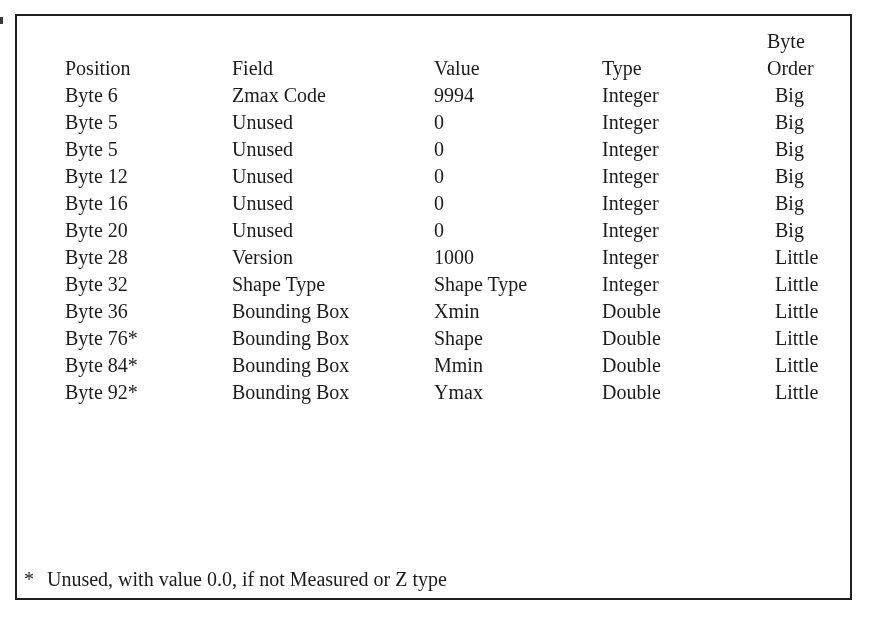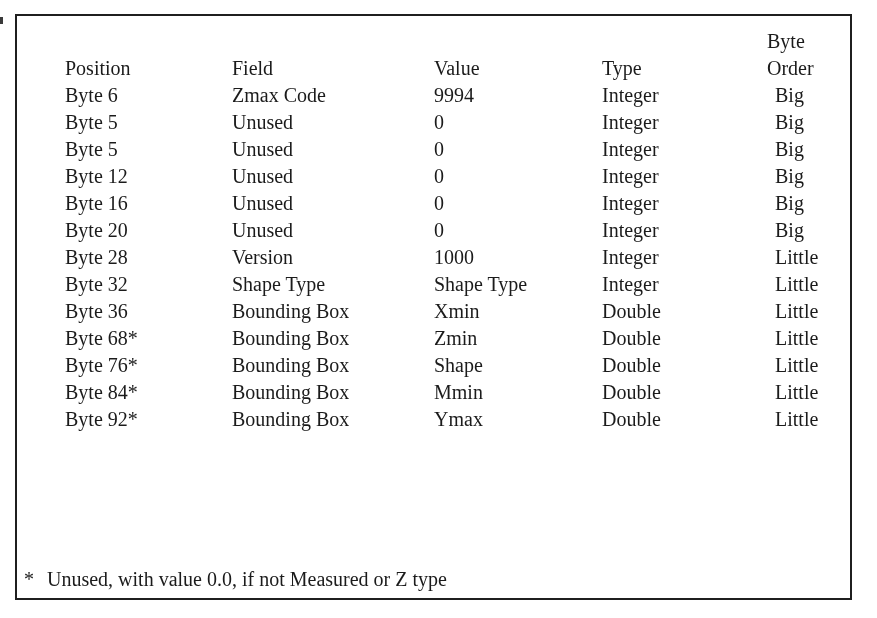--- a/index.html
+++ b/index.html
@@ -155,27 +155,20 @@
           <td>Little</td>
         </tr>
         <tr>
           <td>Byte 36</td>
           <td>Bounding Box</td>
           <td>Xmin</td>
           <td>Double</td>
           <td>Little</td>
         </tr>
         <tr>
-          <td>Byte 68*</td>
-          <td>Bounding Box</td>
-          <td>Zmin</td>
-          <td>Double</td>
-          <td>Little</td>
-        </tr>
-        <tr>
           <td>Byte 76*</td>
           <td>Bounding Box</td>
           <td>Shape</td>
           <td>Double</td>
           <td>Little</td>
         </tr>
         <tr>
           <td>Byte 84*</td>
           <td>Bounding Box</td>
           <td>Mmin</td>

